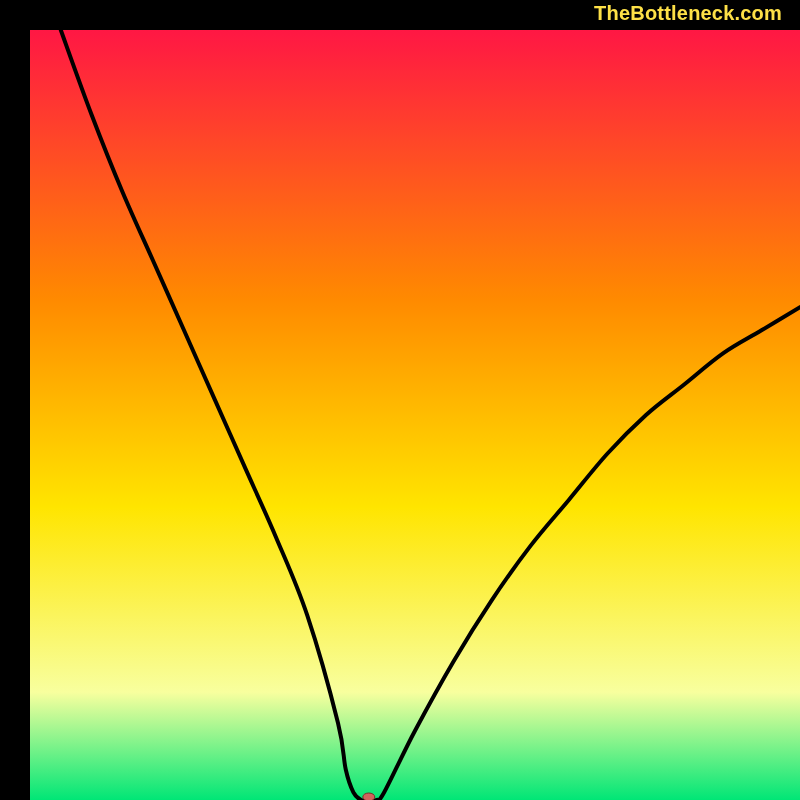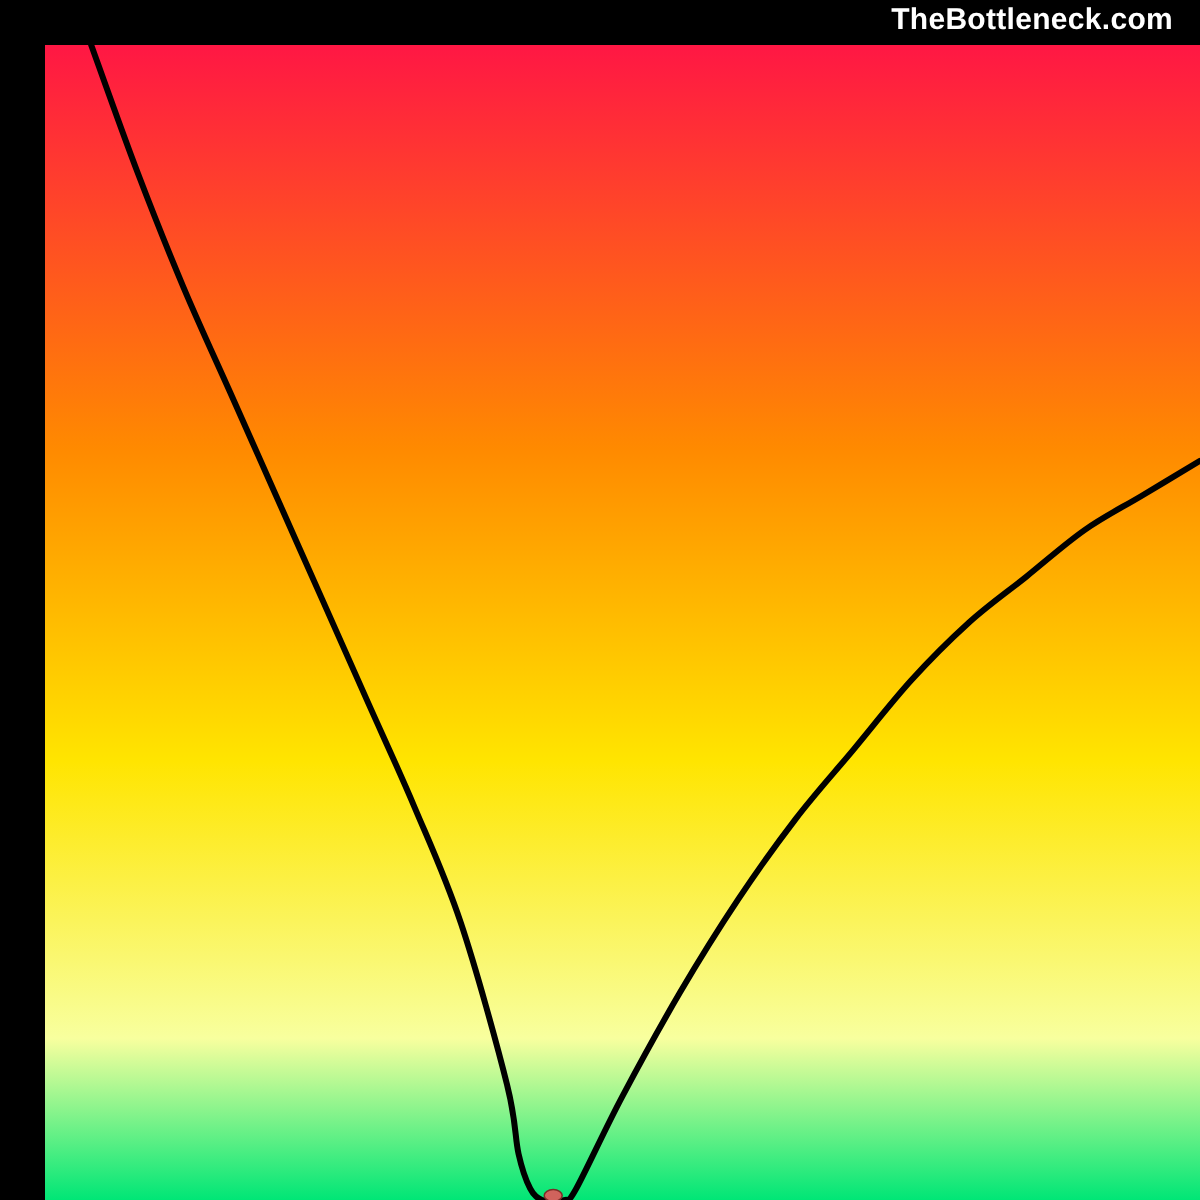--- a/index.html
+++ b/index.html
@@ -23,21 +23,21 @@
     position: absolute;
     left: 15px;
     top: 15px;
     width: 770px;
     height: 770px;
   }
   .watermark {
     position: absolute;
     top: 2px;
     right: 18px;
-    color: #ffffff;
+    color: #fde047;
     font-size: 20px;
     font-weight: 600;
     letter-spacing: 0.2px;
     z-index: 20;
   }
   svg {
     display: block;
   }
 </style>
 </head>

